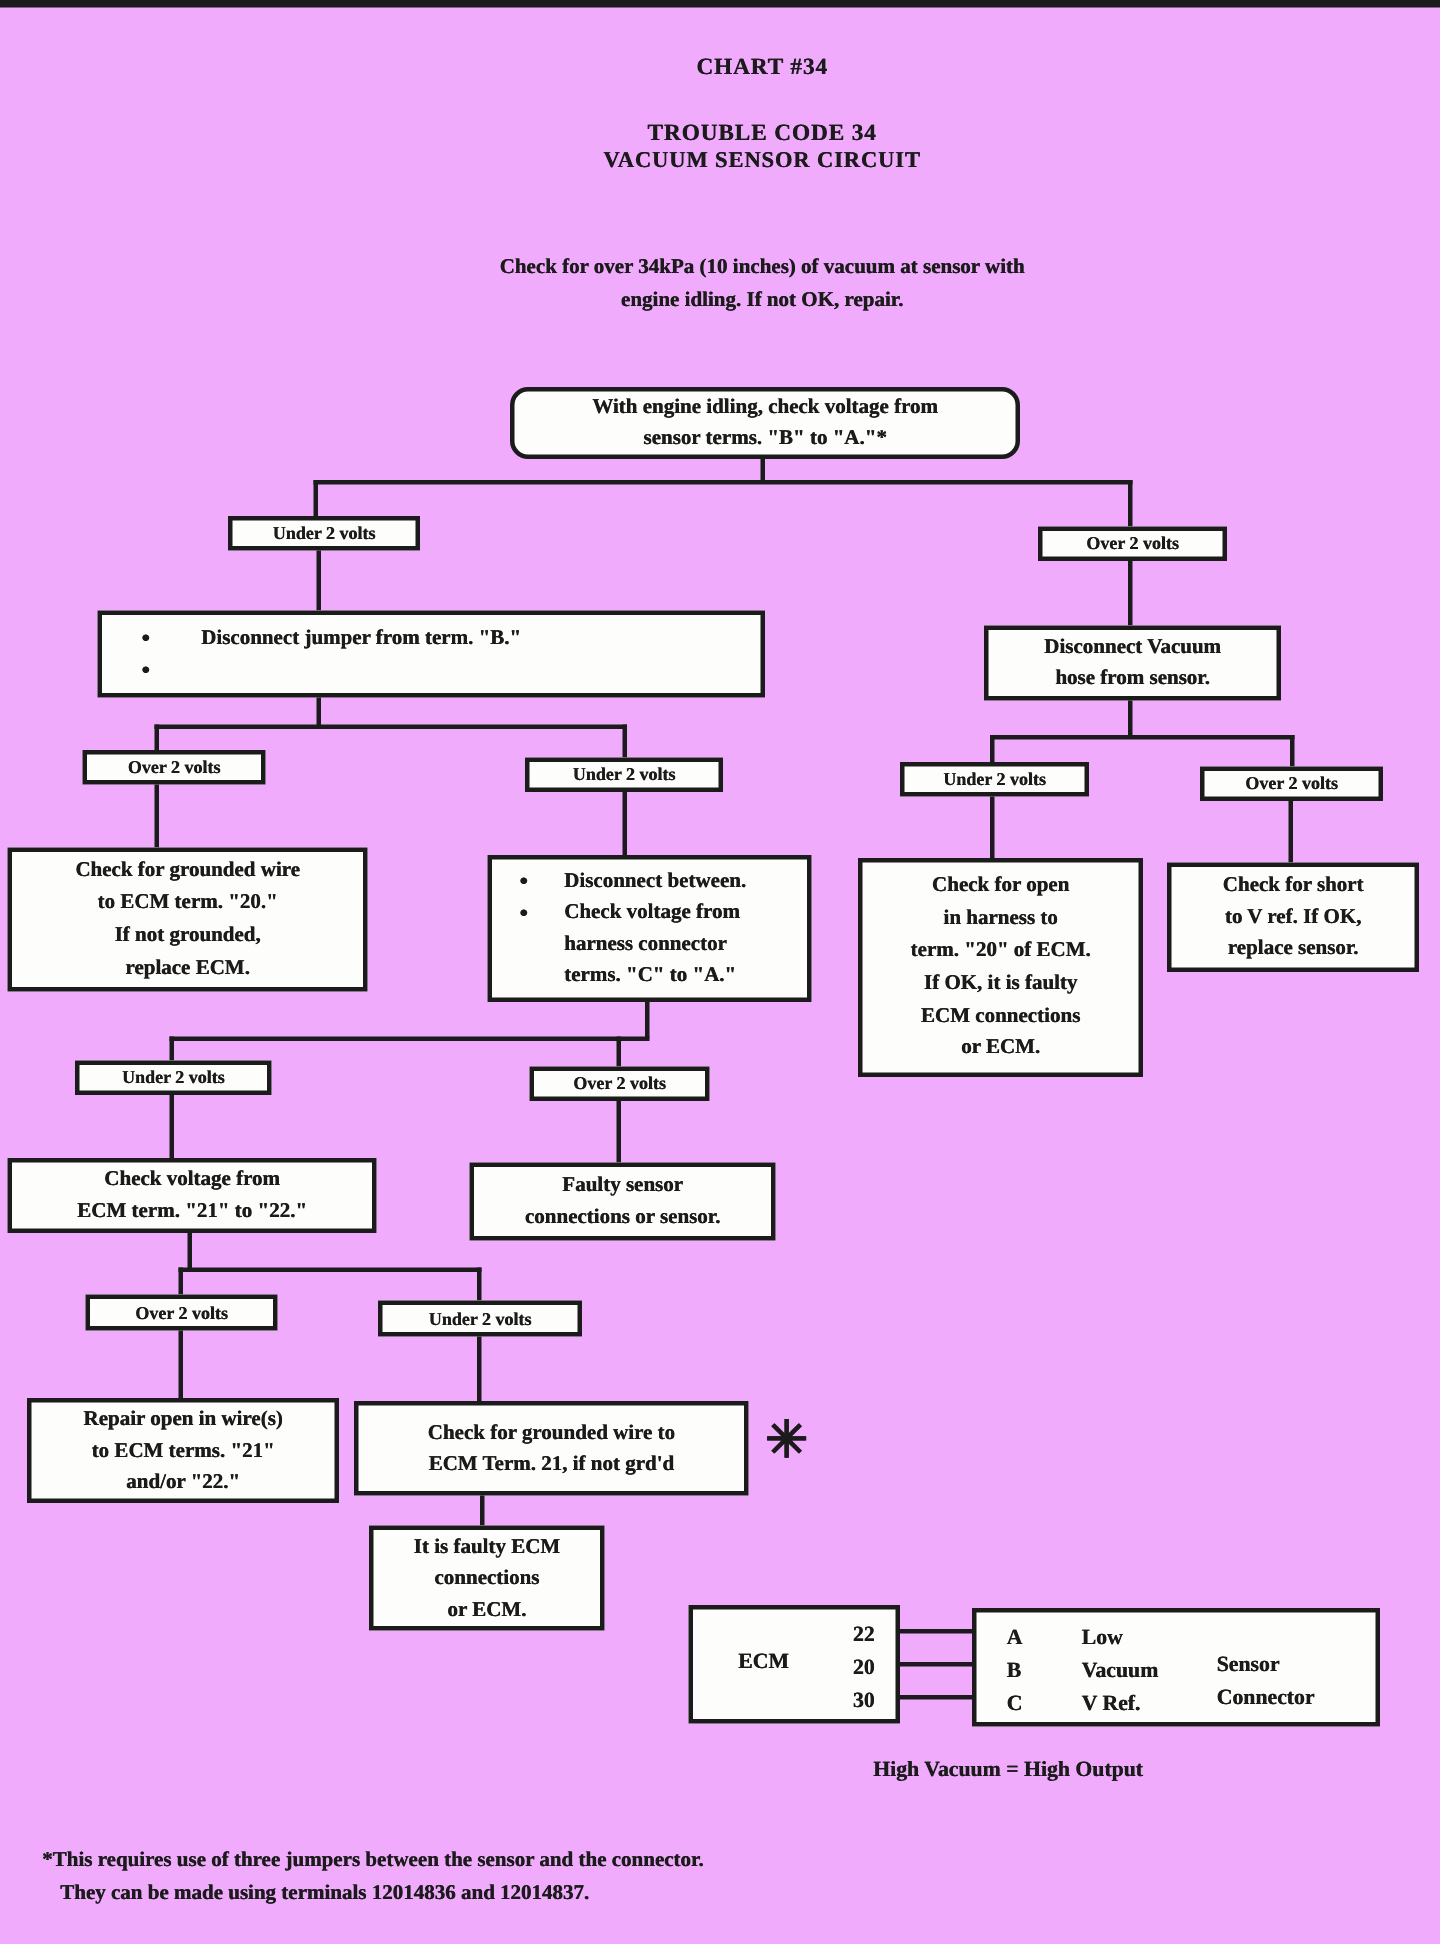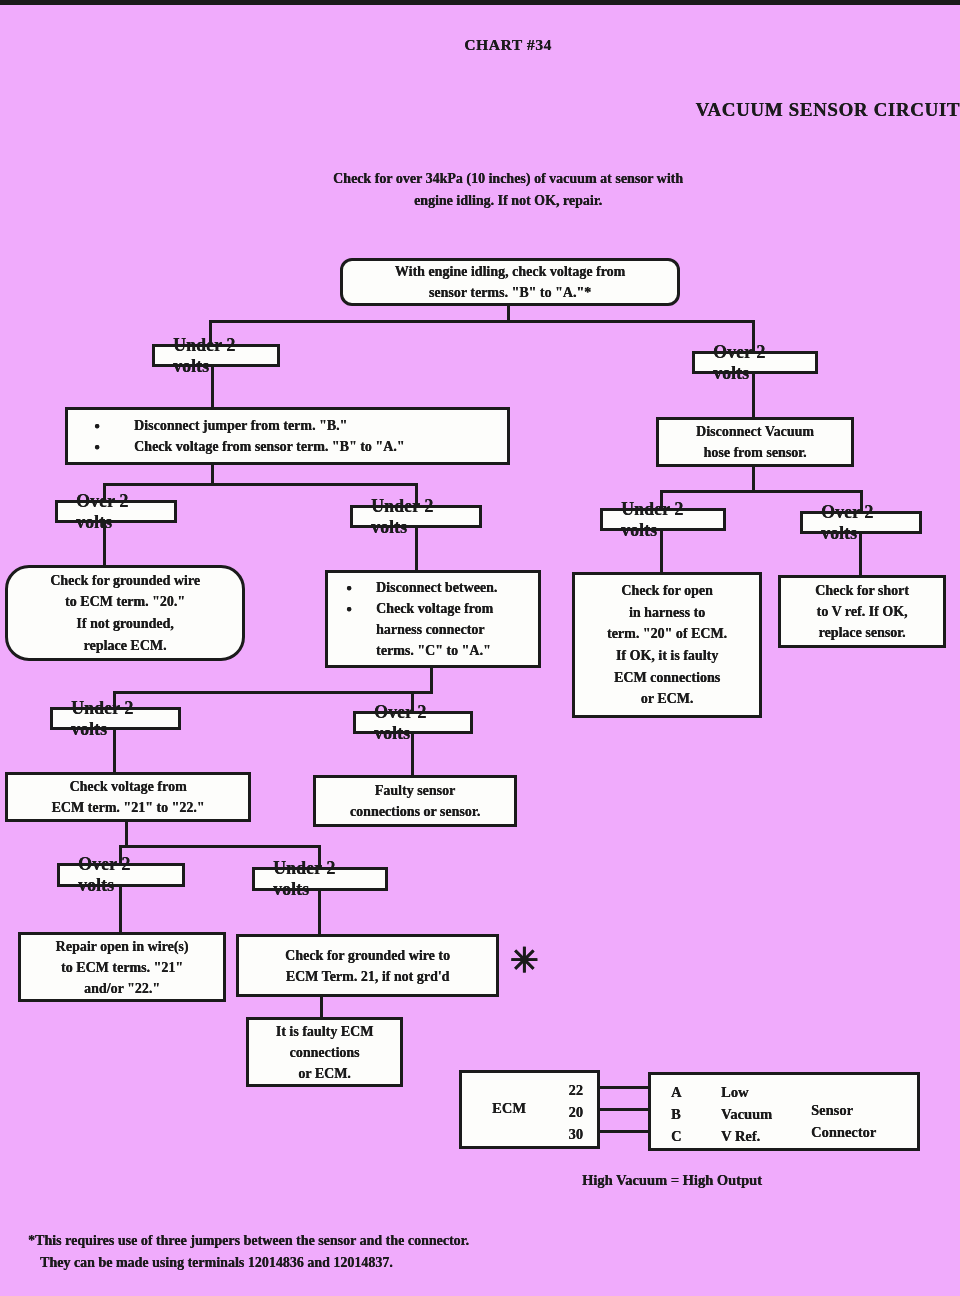--- a/index.html
+++ b/index.html
@@ -10,21 +10,21 @@
     text-shadow:0.3px 0 0 currentColor;
   }
   .line { position:absolute; background:#1b1b1b; }
   .box {
     position:absolute; box-sizing:border-box; border:3px solid #1b1b1b; background:#fdfdfb;
     display:flex; align-items:center; justify-content:center;
     text-align:center; white-space:pre-line; font-size:14px; line-height:1.5; padding:2px 4px;
   }
   .lbl {
     position:absolute; box-sizing:border-box; border:3px solid #1b1b1b; background:#fdfdfb;
-    display:flex; align-items:center; justify-content:center; font-size:18px; padding:0 18px;
+    display:flex; align-items:center; justify-content:center; font-size:12px; padding:0 18px;
   }
   .box.bullets { flex-direction:column; align-items:stretch; justify-content:center; text-align:left; }
   .brow { display:flex; align-items:flex-start; }
   .bdot { font-size:10px; line-height:21px; flex:0 0 auto; }
   .btxt { white-space:pre-line; }
   .txt { position:absolute; }
   .center { text-align:center; white-space:pre-line; }
   .ecmbox { position:absolute; box-sizing:border-box; border:3px solid #1b1b1b; background:#fdfdfb; font-size:14.5px; }
   .pincol { position:absolute; right:14px; top:6px; text-align:right; line-height:22px; display:flex; flex-direction:column; }
   .crow { position:absolute; left:0; display:flex; line-height:22px; }
@@ -33,21 +33,22 @@
 </style>
 </head>
 <body>
 
 <div class="page">
 
   <div class="line" style="left:0;top:3;width:960px;height:5px;"></div>
   <div class="line" style="left:0;top:12;width:960px;height:2px;"></div>
 
   <div class="txt center" style="left:56px;top:36px;width:904px;font-size:15.5px;letter-spacing:.6px;">CHART #34</div>
-  <div class="txt center" style="left:56px;top:99px;width:904px;font-size:19px;letter-spacing:.6px;text-align:right;">VACUUM SENSOR CIRCUIT</div>
+  <div class="txt center" style="left:56px;top:80px;width:904px;font-size:15.5px;letter-spacing:.6px;">TROUBLE CODE 34</div>
+  <div class="txt center" style="left:56px;top:99px;width:904px;font-size:15px;letter-spacing:.6px;">VACUUM SENSOR CIRCUIT</div>
   <div class="txt center" style="left:56px;top:168px;width:904px;font-size:14px;line-height:1.6;">Check for over 34kPa (10 inches) of vacuum at sensor with
 engine idling.  If not OK, repair.</div>
 
   <div class="box" style="left:340px;top:258px;width:340px;height:48px;border-radius:12px;">With engine idling, check voltage from
 sensor terms. "B" to "A."*</div>
 
   <div class="line" style="left:507px;top:306px;width:3px;height:16px;"></div>
   <div class="line" style="left:209px;top:320px;width:546px;height:3px;"></div>
   <div class="line" style="left:209px;top:320px;width:3px;height:24px;"></div>
   <div class="line" style="left:752px;top:320px;width:3px;height:31px;"></div>
@@ -58,21 +59,20 @@
   <div class="line" style="left:211px;top:367px;width:3px;height:40px;"></div>
   <div class="line" style="left:752px;top:374px;width:3px;height:43px;"></div>
 
   <div class="box bullets" style="left:65px;top:407px;width:445px;height:58px;">
     <div class="brow" style="padding-left:22px;">
       <span class="bdot" style="width:40px;">●</span>
       <span class="btxt" style="line-height:21px;">Disconnect jumper from term. "B."</span>
     </div>
     <div class="brow" style="padding-left:22px;">
       <span class="bdot" style="width:40px;">●</span>
-      <span class="btxt" style="line-height:21px;">Check voltage from sensor term. "B" to "A."</span>
     </div>
   </div>
 
   <div class="box" style="left:656px;top:417px;width:198px;height:50px;">Disconnect Vacuum
 hose from sensor.</div>
 
   <div class="line" style="left:211px;top:465px;width:3px;height:19px;"></div>
   <div class="line" style="left:103px;top:483px;width:315px;height:3px;"></div>
   <div class="line" style="left:103px;top:483px;width:3px;height:17px;"></div>
   <div class="line" style="left:415px;top:483px;width:3px;height:22px;"></div>
@@ -85,21 +85,21 @@
   <div class="lbl" style="left:55px;top:500px;width:122px;height:23px;">Over 2 volts</div>
   <div class="lbl" style="left:350px;top:505px;width:132px;height:23px;">Under 2 volts</div>
   <div class="lbl" style="left:600px;top:508px;width:126px;height:23px;">Under 2 volts</div>
   <div class="lbl" style="left:800px;top:511px;width:122px;height:23px;">Over 2 volts</div>
 
   <div class="line" style="left:103px;top:523px;width:3px;height:42px;"></div>
   <div class="line" style="left:415px;top:528px;width:3px;height:42px;"></div>
   <div class="line" style="left:660px;top:531px;width:3px;height:41px;"></div>
   <div class="line" style="left:859px;top:534px;width:3px;height:41px;"></div>
 
-  <div class="box" style="left:5px;top:565px;width:240px;height:96px;line-height:1.55;border-radius:24px;">Check for grounded wire
+  <div class="box" style="left:5px;top:565px;width:240px;height:96px;line-height:1.55;">Check for grounded wire
 to ECM term. "20."
 If not grounded,
 replace ECM.</div>
 
   <div class="box bullets" style="left:325px;top:570px;width:216px;height:98px;">
     <div class="brow" style="padding-left:14px;">
       <span class="bdot" style="width:30px;">●</span>
       <span class="btxt" style="line-height:21px;">Disconnect between.</span>
     </div>
     <div class="brow" style="padding-left:14px;">

